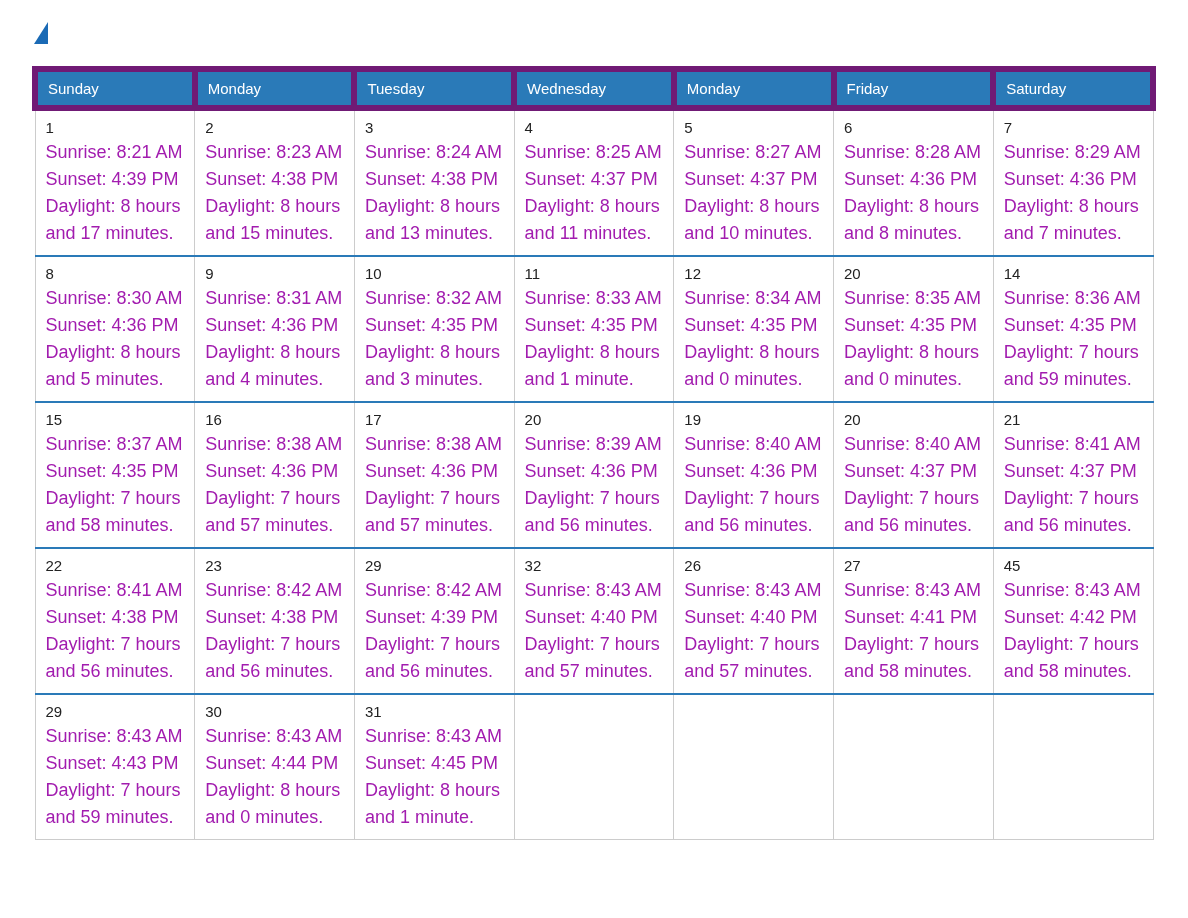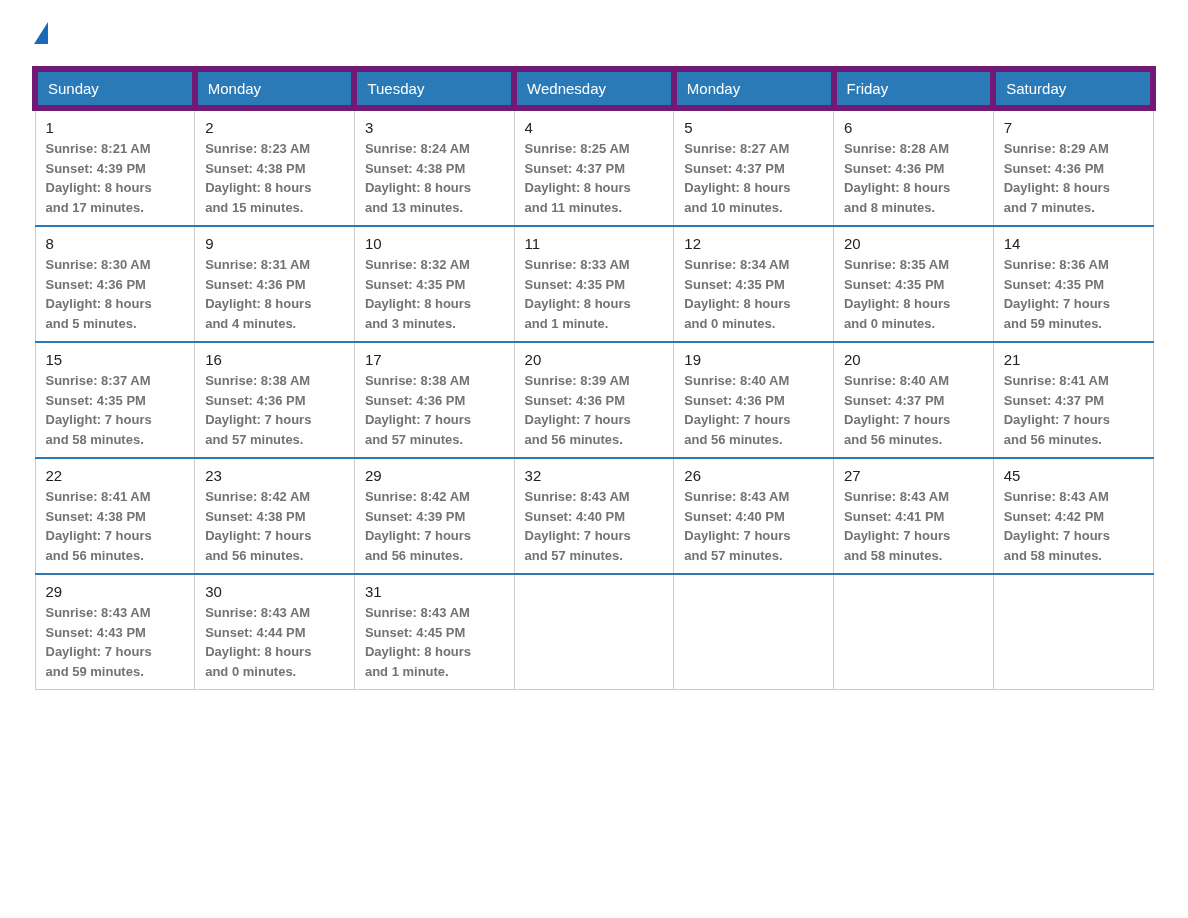--- a/index.html
+++ b/index.html
@@ -90,24 +90,23 @@
     .calendar tr td {
       border-top: 2px solid #2a7ab8;
     }
     .day-num {
       font-size: 15px;
       font-weight: normal;
       display: block;
       margin-bottom: 3px;
     }
     .day-info {
-      font-size: 13px;
+      font-size: 18px;
       line-height: 1.5;
-      color: #737373;
-      font-weight: bold;
+      color: #a21caf;
     }
     .empty-cell {
       background: #fff;
       border-top: 2px solid #2a7ab8;
     }
     .last-row td {
       border-bottom: 1px solid #ccc;
       margin-top: 44px;
     }
   </style>

